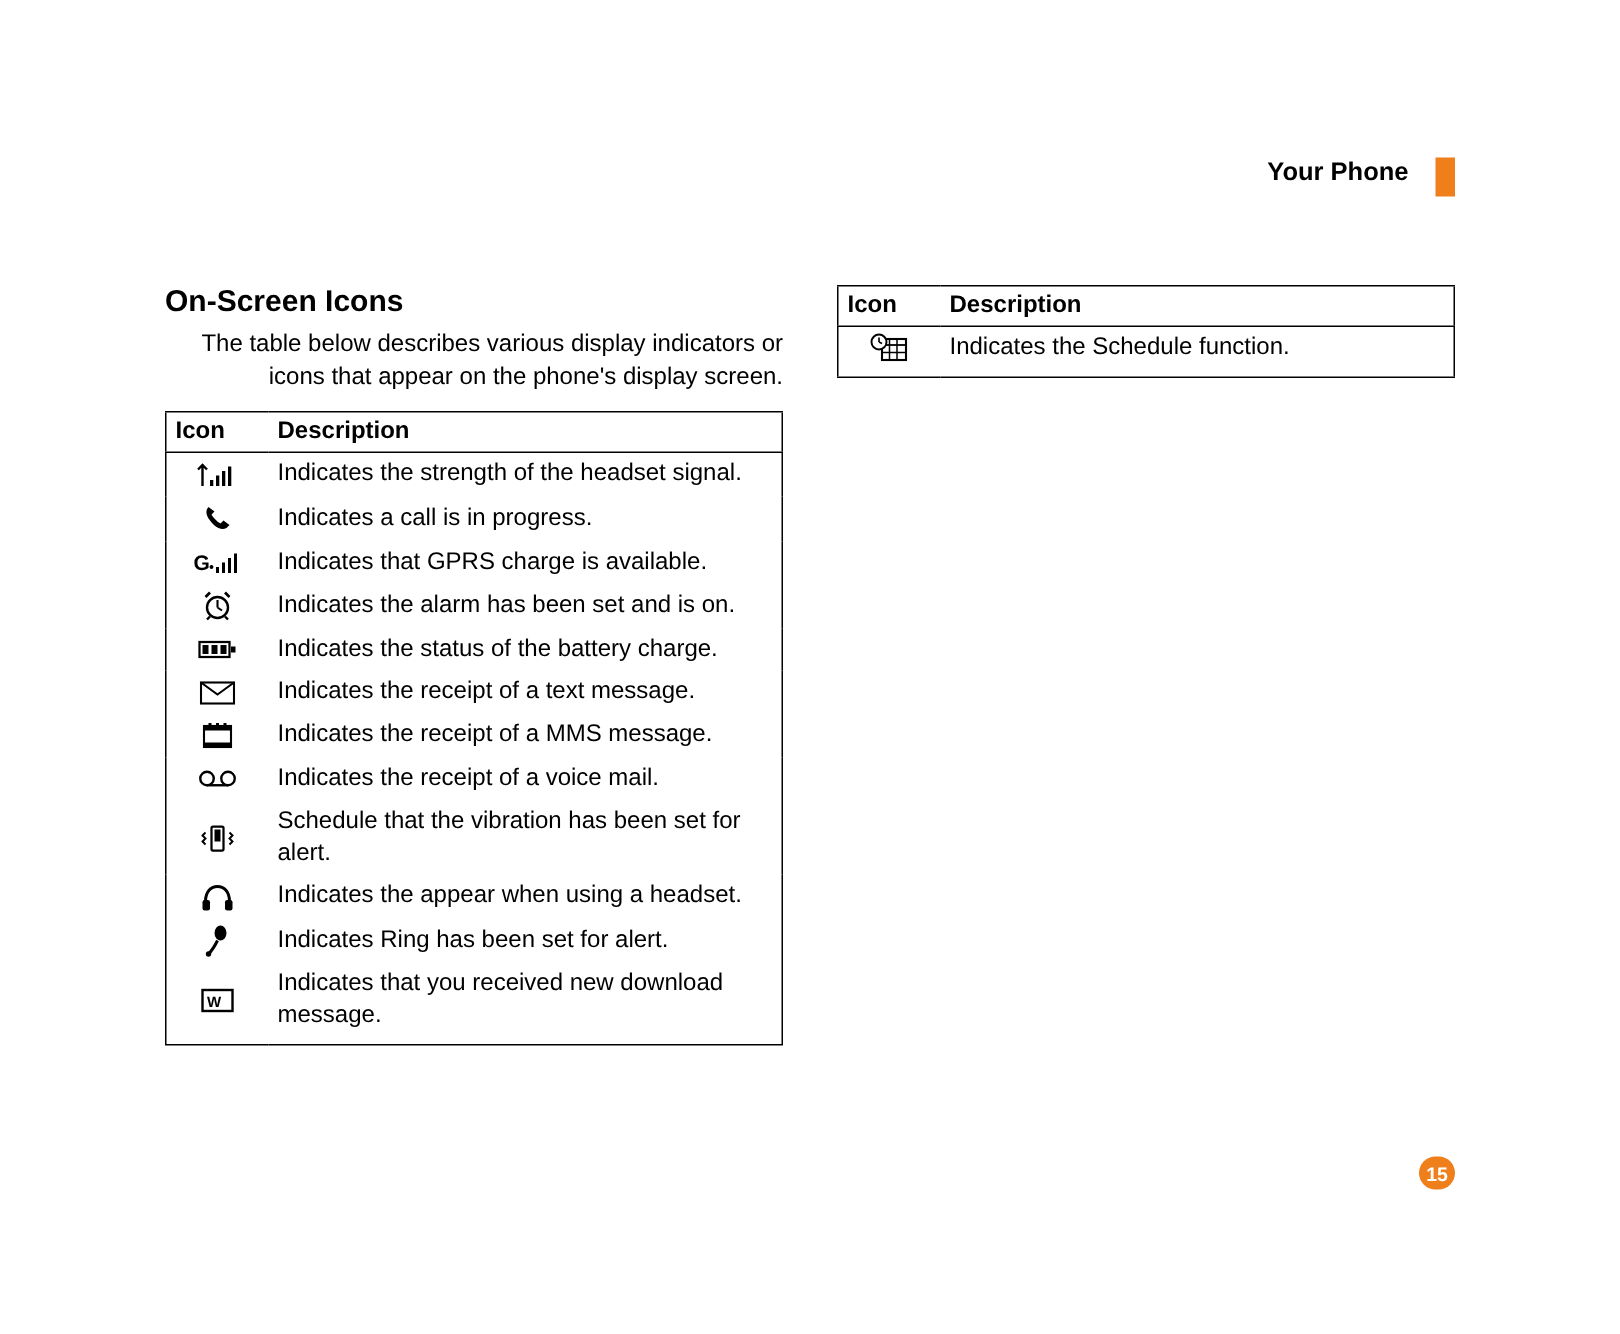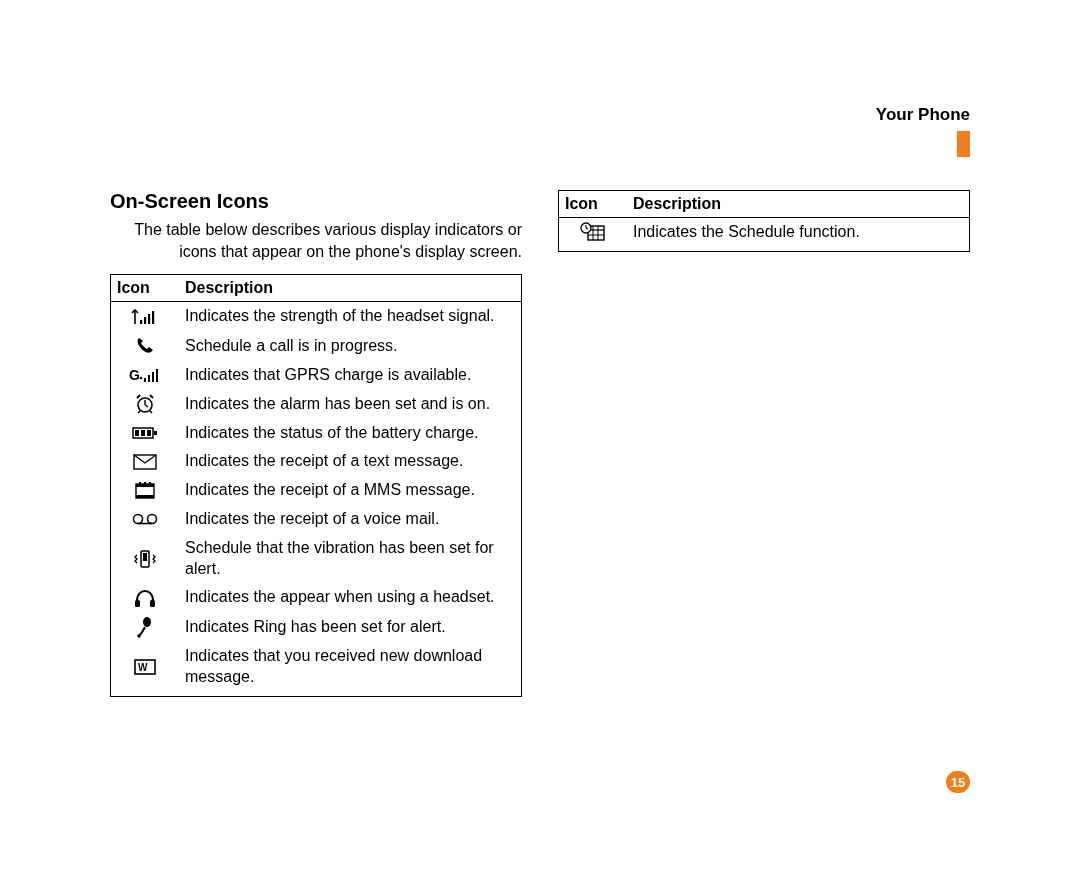--- a/index.html
+++ b/index.html
@@ -15,23 +15,22 @@
     position: relative;
     width: 1080px;
     height: 889px;
     box-sizing: border-box;
   }
   .header-bar {
     position: absolute;
     top: 105px;
     right: 110px;
     display: flex;
-    align-items: flex-end;
-    gap: 6px;
-    flex-direction: column;
+    align-items: flex-start;
+    gap: 18px;
   }
   .header-text {
     font-weight: bold;
     font-size: 17px;
   }
   .orange-block {
     width: 13px;
     height: 26px;
     background: #ef7f1a;
   }
@@ -145,21 +144,21 @@
               </svg>
             </td>
             <td>Indicates the strength of the headset signal.</td>
           </tr>
           <tr>
             <td class="icon-cell">
               <svg width="22" height="22" viewBox="0 0 22 22">
                 <path d="M5 3 C3 5 3 8 6 12 C9 16 13 19 17 17 L19 15 L15 12 L13 14 C11 13 8 10 7 8 L9 6 Z" fill="#000"></path>
               </svg>
             </td>
-            <td>Schedule a call is in progress.</td>
+            <td>Indicates a call is in progress.</td>
           </tr>
           <tr>
             <td class="icon-cell">
               <svg width="32" height="18" viewBox="0 0 32 18">
                 <text x="0" y="14" font-family="Arial" font-weight="bold" font-size="14" fill="#000">G</text>
                 <circle cx="12" cy="12" r="1.3" fill="#000"></circle>
                 <rect x="15" y="12" width="2" height="4" fill="#000"></rect>
                 <rect x="19" y="9" width="2" height="7" fill="#000"></rect>
                 <rect x="23" y="6" width="2" height="10" fill="#000"></rect>
                 <rect x="27" y="3" width="2" height="13" fill="#000"></rect>

